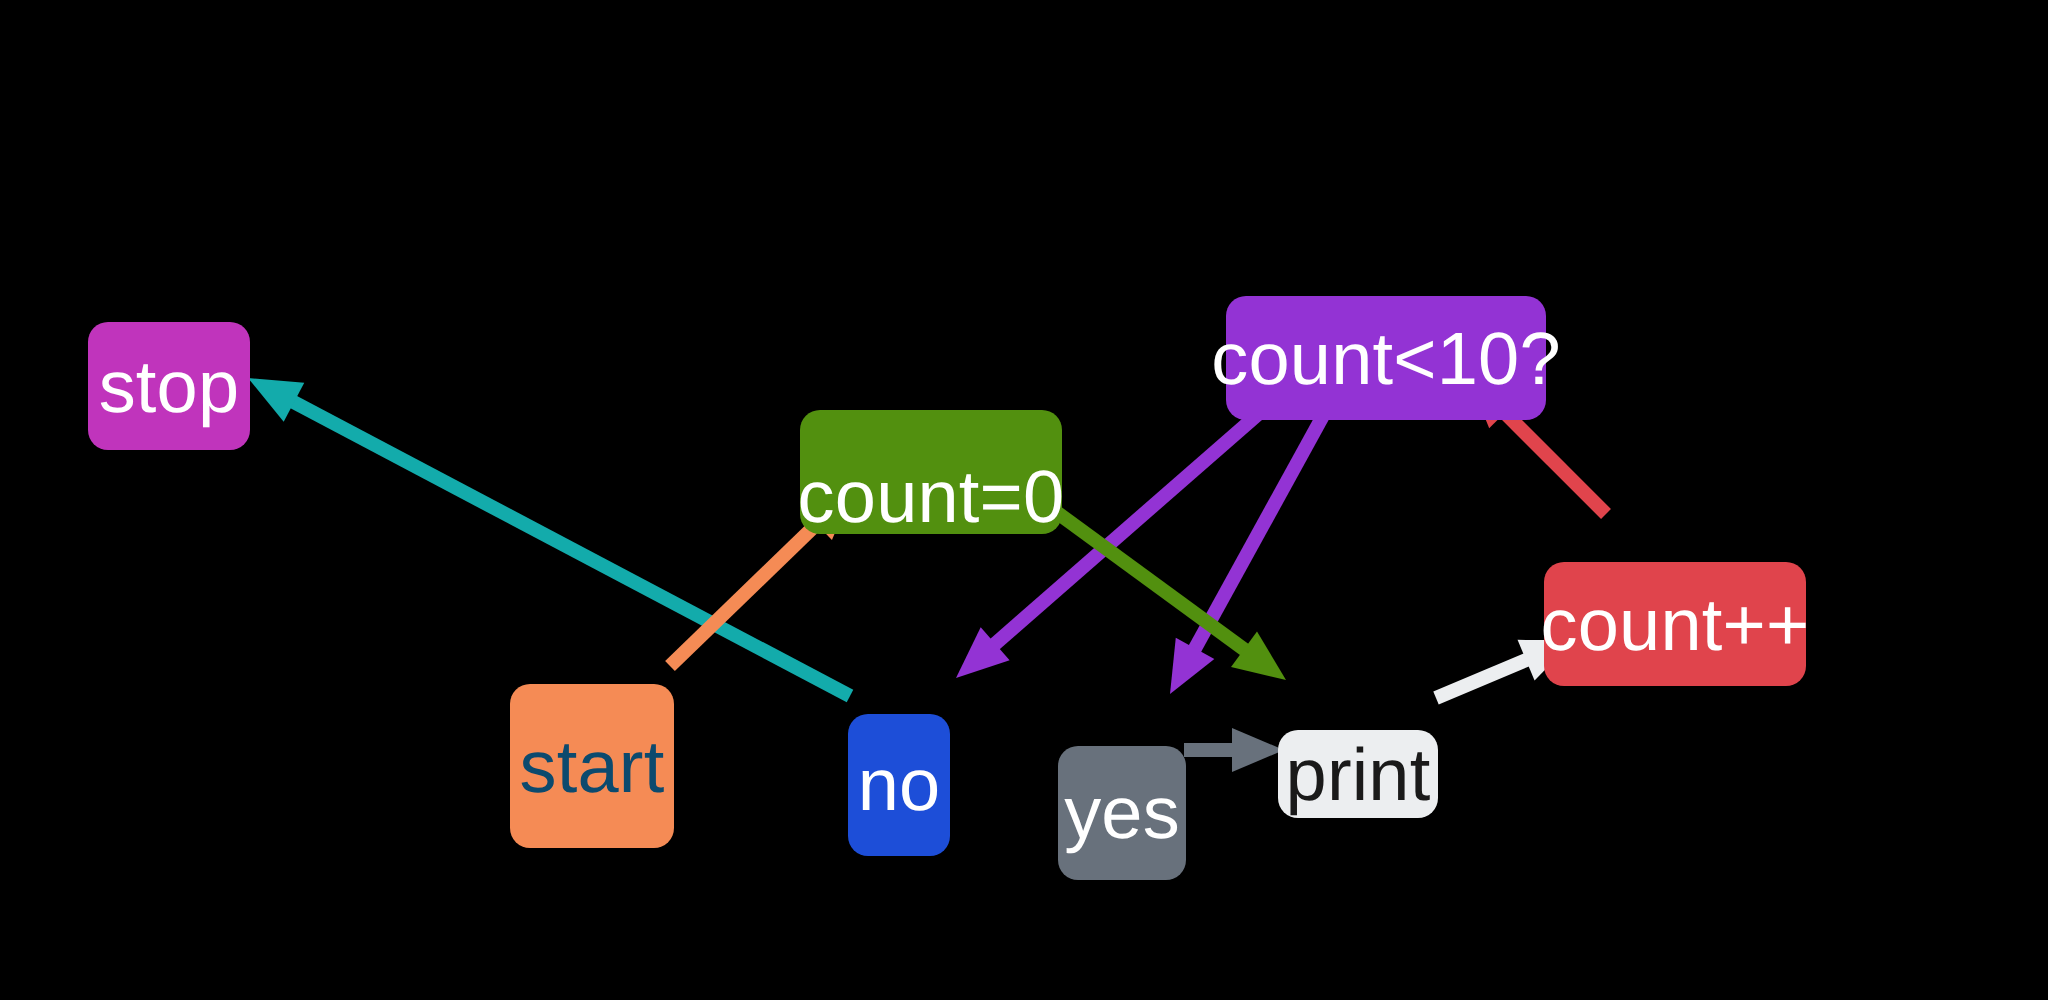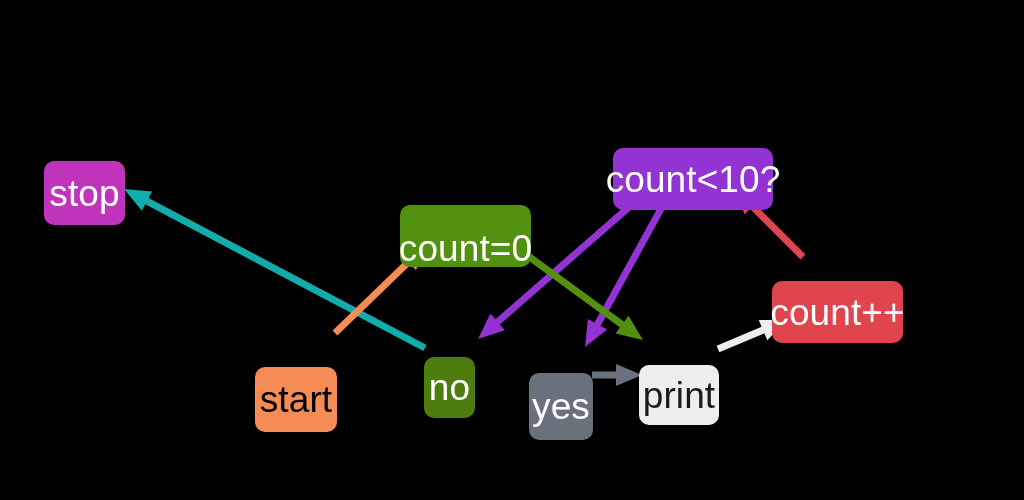--- a/index.html
+++ b/index.html
@@ -90,27 +90,27 @@
       </div>
       <div class="node" style="left: 400px; top: 181px; width: 131px; height: 62px; background: rgb(82, 144, 15); color: rgb(255, 255, 255); align-items: flex-end;">
         <span class="node-label">count=0</span>
       </div>
       <div class="node" style="left: 613px; top: 124px; width: 160px; height: 62px; background: rgb(147, 51, 212); color: rgb(255, 255, 255);">
         <span class="node-label">count&lt;10?</span>
       </div>
       <div class="node" style="left: 772px; top: 257px; width: 131px; height: 62px; background: rgb(224, 68, 76); color: rgb(255, 255, 255); align-items: center;">
         <span class="node-label">count++</span>
       </div>
-      <div class="node" style="left: 255px; top: 343px; width: 82px; height: 65px; background: rgb(245, 139, 85); color: #000000;">
+      <div class="node" style="left: 255px; top: 318px; width: 82px; height: 82px; background: rgb(245, 139, 85); color: #0c4a6e;">
         <span class="node-label">start</span>
       </div>
-      <div class="node" style="left: 424px; top: 333px; width: 51px; height: 61px; background: #4d7c0f; color: rgb(255, 255, 255);">
+      <div class="node" style="left: 424px; top: 333px; width: 51px; height: 71px; background: #1d4ed8; color: rgb(255, 255, 255);">
         <span class="node-label">no</span>
       </div>
       <div class="node" style="left: 529px; top: 349px; width: 64px; height: 67px; background: rgb(104, 113, 124); color: rgb(255, 255, 255);">
         <span class="node-label">yes</span>
       </div>
-      <div class="node" style="left: 639px; top: 341px; width: 80px; height: 60px; background: rgb(236, 238, 240); color: rgb(26, 26, 26);">
+      <div class="node" style="left: 639px; top: 341px; width: 80px; height: 44px; background: rgb(236, 238, 240); color: rgb(26, 26, 26);">
         <span class="node-label">print</span>
       </div>
     </div>
 
 </div>
 
 </body></html>

